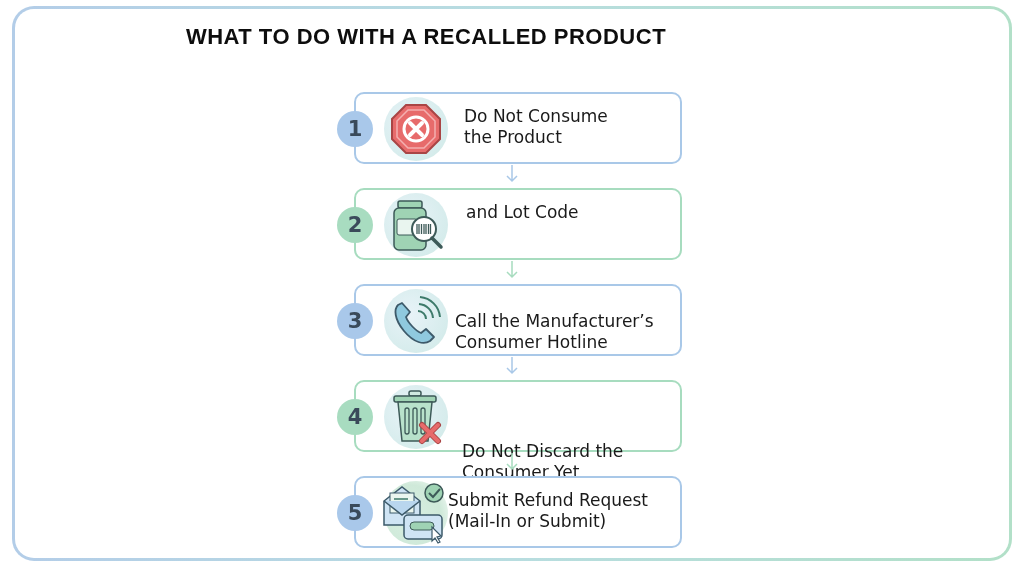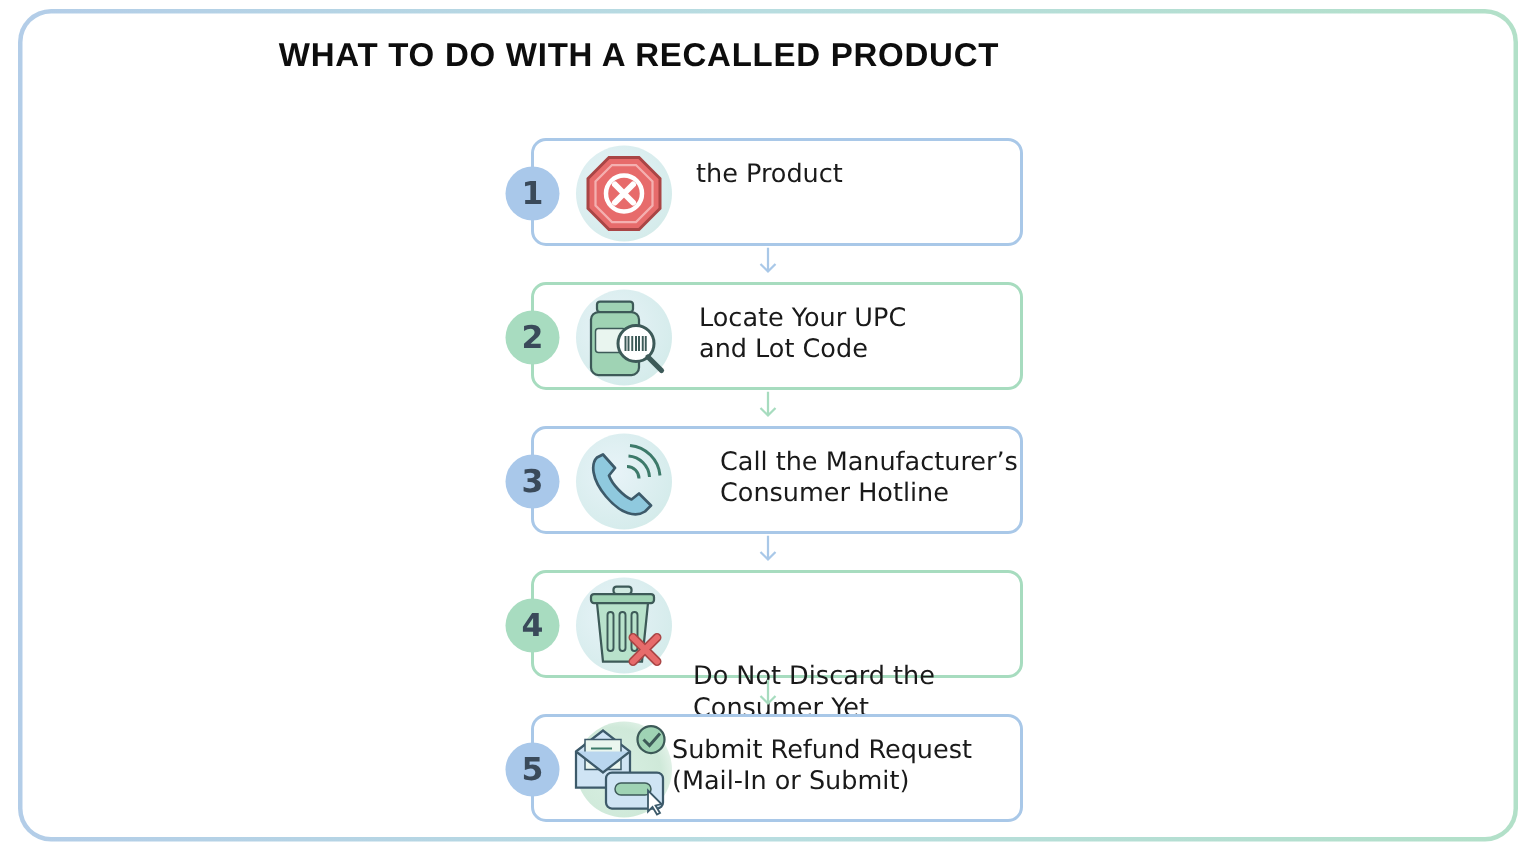--- a/index.html
+++ b/index.html
@@ -56,20 +56,21 @@
   <div class="badge">1</div>
   <div class="icon-wrap">
     <svg width="64" height="64" viewBox="0 0 64 64">
       <polygon points="22,8 42,8 56,22 56,42 42,56 22,56 8,42 8,22" fill="#e76b6b" stroke="#a94545" stroke-width="2"></polygon>
       <polygon points="24,13 40,13 51,24 51,40 40,51 24,51 13,40 13,24" fill="none" stroke="#f4b0b0" stroke-width="1.5"></polygon>
       <circle cx="32" cy="32" r="12" fill="none" stroke="#fff" stroke-width="3"></circle>
       <path d="M26 26 L38 38 M38 26 L26 38" stroke="#fff" stroke-width="4" stroke-linecap="round"></path>
     </svg>
   </div>
   <div class="label">
+    <span>Do Not Consume</span>
       <span>the Product</span>
   </div>
 </div>
 <svg class="arrow" style="top:165px;" viewBox="0 0 14 18">
     <path d="M7 0 V16 M2 11 L7 16 L12 11" stroke="#a9c8e8" stroke-width="1.5" fill="none"></path>
   </svg>
 
 <div class="step green" style="top:188px;">
   <div class="badge green">2</div>
   <div class="icon-wrap">
@@ -78,39 +79,38 @@
       <rect x="10" y="15" width="32" height="42" rx="5" fill="#9fd3b4" stroke="#3d5a58" stroke-width="1.5"></rect>
       <rect x="13" y="26" width="20" height="16" rx="2" fill="#e9f5ef" stroke="#3d5a58" stroke-width="1"></rect>
       <circle cx="40" cy="36" r="12" fill="#ffffff" stroke="#3d5a58" stroke-width="2"></circle>
       <g stroke="#3d5a58" stroke-width="1.3">
           <path d="M33 31V41 M35 31V41 M37.5 31V41 M40 31V41 M42 31V41 M44.5 31V41 M46.5 31V41"></path>
         </g>
       <path d="M48 45 L57 54" stroke="#3d5a58" stroke-width="3.5" stroke-linecap="round"></path>
     </svg>
   </div>
   <div class="label" style="left:110px;">
-    <span>Locate Your UPC</span>
       <span>and Lot Code</span>
   </div>
 </div>
 <svg class="arrow" style="top:261px;" viewBox="0 0 14 18">
     <path d="M7 0 V16 M2 11 L7 16 L12 11" stroke="#a7dcbf" stroke-width="1.5" fill="none"></path>
   </svg>
 
 <div class="step" style="top:284px;">
   <div class="badge">3</div>
   <div class="icon-wrap">
     <svg width="64" height="64" viewBox="0 0 64 64">
       <path d="M14 16 C10 20 10 30 20 42 C30 54 40 56 46 52 L50 48 L42 40 L37 44 C32 42 24 34 22 28 L26 23 L18 14 Z" fill="#8fc9de" stroke="#3d5a6a" stroke-width="1.8" stroke-linejoin="round"></path>
       <path d="M34 22 A8 8 0 0 1 42 30" stroke="#3d7a6a" stroke-width="2" fill="none"></path>
       <path d="M35 15 A15 15 0 0 1 49 29" stroke="#3d7a6a" stroke-width="2" fill="none"></path>
       <path d="M36 8 A22 22 0 0 1 56 28" stroke="#3d7a6a" stroke-width="2" fill="none"></path>
     </svg>
   </div>
-  <div class="label" style="left:124px;">
+  <div class="label" style="left:99px;margin-top:13px;">
     <span>Call the Manufacturer’s</span>
       <span>Consumer Hotline</span>
   </div>
 </div>
 <svg class="arrow" style="top:357px;" viewBox="0 0 14 18">
     <path d="M7 0 V16 M2 11 L7 16 L12 11" stroke="#a9c8e8" stroke-width="1.5" fill="none"></path>
   </svg>
 
 <div class="step green" style="top:380px;">
   <div class="badge green">4</div>

